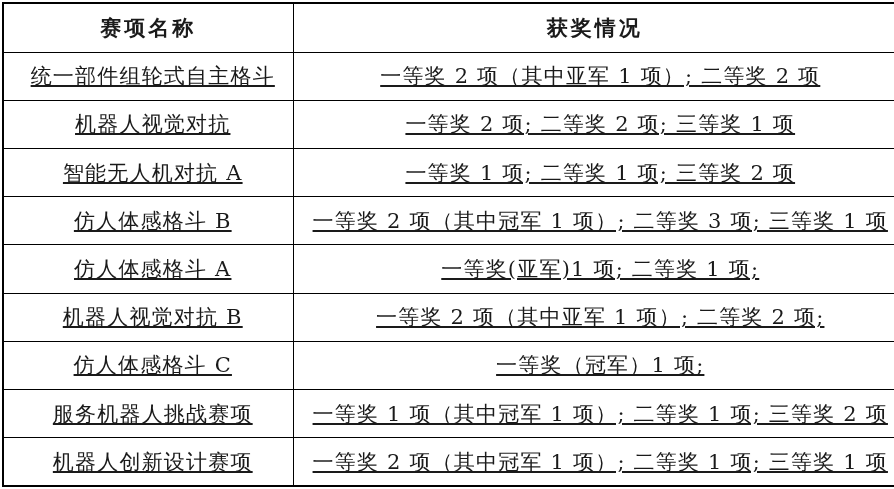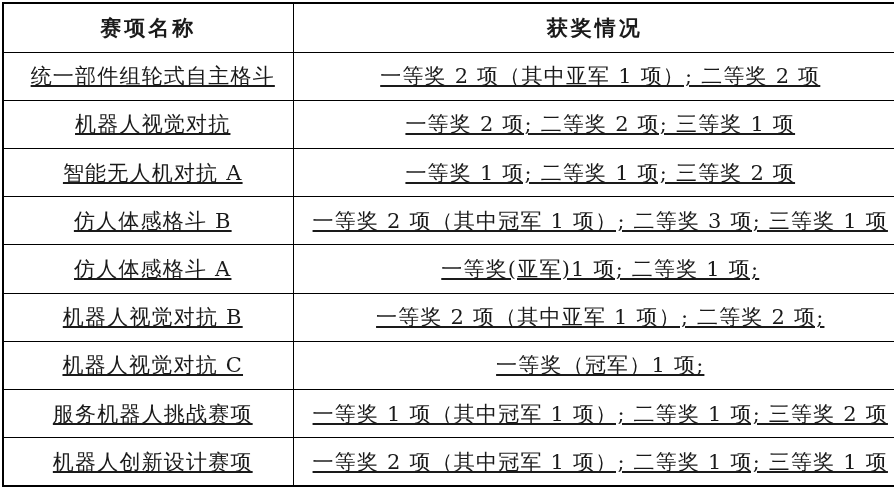--- a/index.html
+++ b/index.html
@@ -90,21 +90,21 @@
       </tr>
       <tr>
         <td class="col-name">仿人体感格斗 A</td>
         <td class="col-awards">一等奖(亚军)1 项; 二等奖 1 项;</td>
       </tr>
       <tr>
         <td class="col-name">机器人视觉对抗 B</td>
         <td class="col-awards">一等奖 2 项（其中亚军 1 项）; 二等奖 2 项;</td>
       </tr>
       <tr>
-        <td class="col-name">机器人视觉对抗 C</td>
+        <td class="col-name">仿人体感格斗 C</td>
         <td class="col-awards">一等奖（冠军）1 项;</td>
       </tr>
       <tr>
         <td class="col-name">服务机器人挑战赛项</td>
         <td class="col-awards">一等奖 1 项（其中冠军 1 项）; 二等奖 1 项; 三等奖 2 项</td>
       </tr>
       <tr>
         <td class="col-name">机器人创新设计赛项</td>
         <td class="col-awards">一等奖 2 项（其中冠军 1 项）; 二等奖 1 项; 三等奖 1 项</td>
       </tr>

